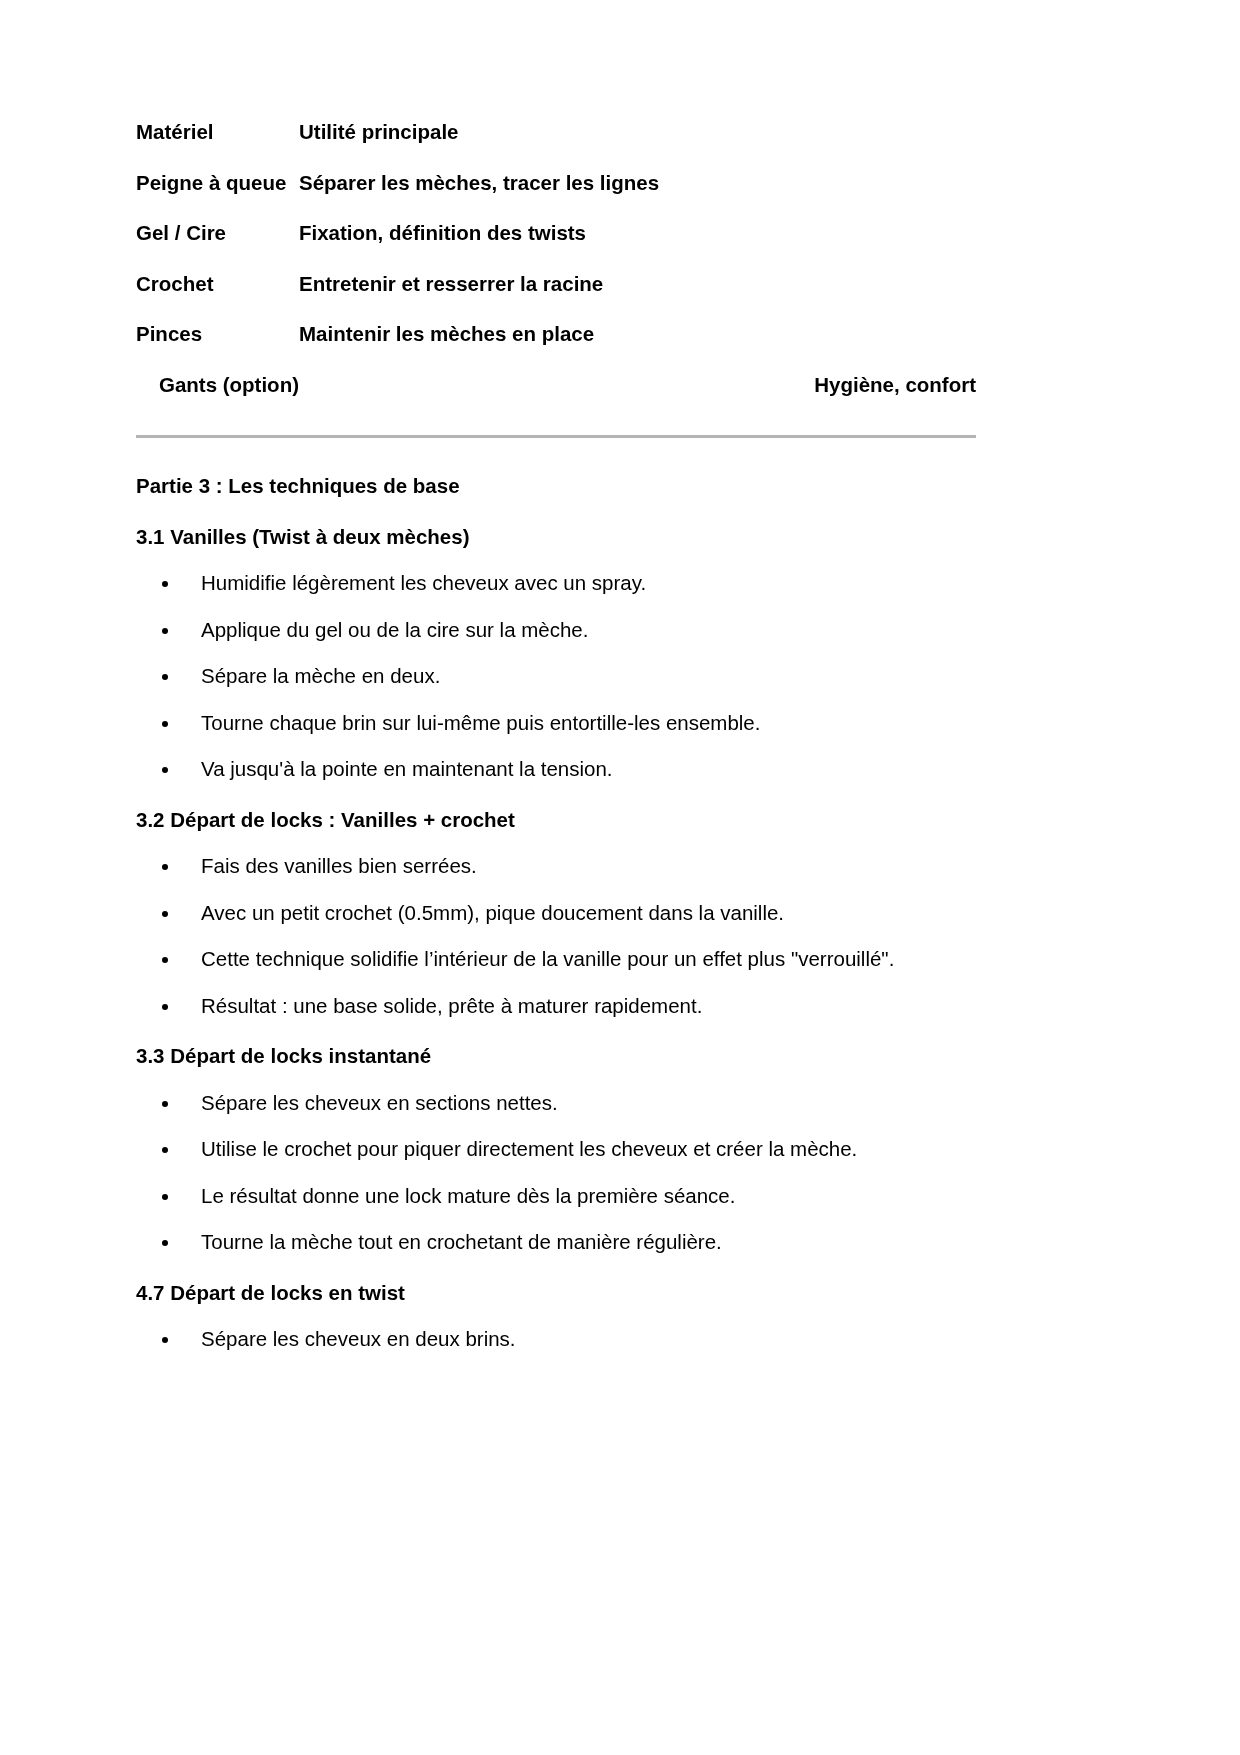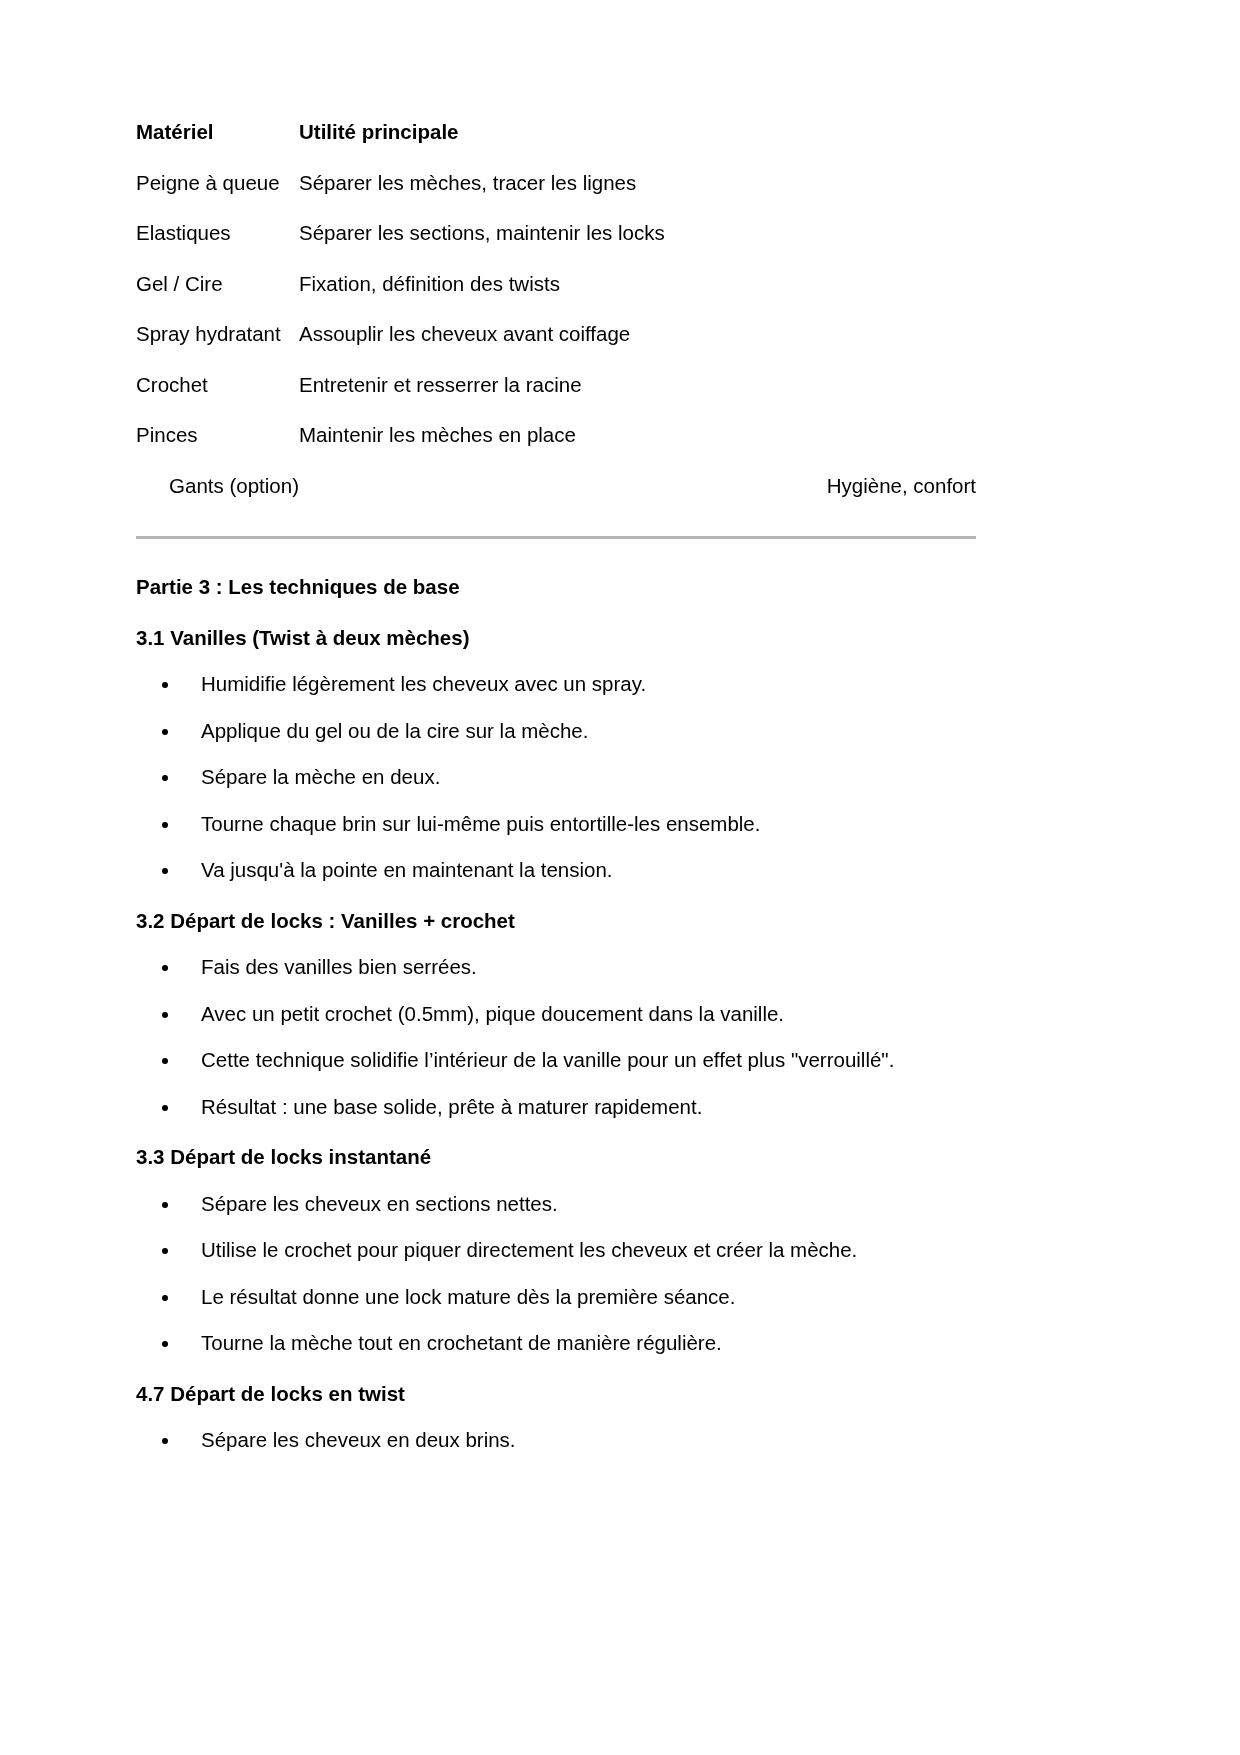--- a/index.html
+++ b/index.html
@@ -42,21 +42,21 @@
   }
   .mat-table th {
     font-size: 20.5px;
     font-weight: bold;
     line-height: 1;
     padding-bottom: 30px;
     margin-left: 29px;
   }
   .mat-table td {
     font-size: 20.5px;
-    font-weight: normal;
+    font-weight: bold;
     line-height: 1;
     padding-bottom: 30px;
     white-space: nowrap;
   }
   .col-a { width: 163px; }
   .col-b { width: auto; }
   .mat-table tr:last-child td { padding-bottom: 0; text-align: right; }
 
   
   .divider {
@@ -123,32 +123,24 @@
           <th>Matériel</th>
           <th>Utilité principale</th>
         </tr>
       </thead>
       <tbody>
         <tr>
           <td>Peigne à queue</td>
           <td>Séparer les mèches, tracer les lignes</td>
         </tr>
         <tr>
-          <td>Elastiques</td>
-          <td>Séparer les sections, maintenir les locks</td>
-        </tr>
-        <tr>
           <td>Gel / Cire</td>
           <td>Fixation, définition des twists</td>
         </tr>
         <tr>
-          <td>Spray hydratant</td>
-          <td>Assouplir les cheveux avant coiffage</td>
-        </tr>
-        <tr>
           <td>Crochet</td>
           <td>Entretenir et resserrer la racine</td>
         </tr>
         <tr>
           <td>Pinces</td>
           <td>Maintenir les mèches en place</td>
         </tr>
         <tr>
           <td>Gants (option)</td>
           <td>Hygiène, confort</td>

